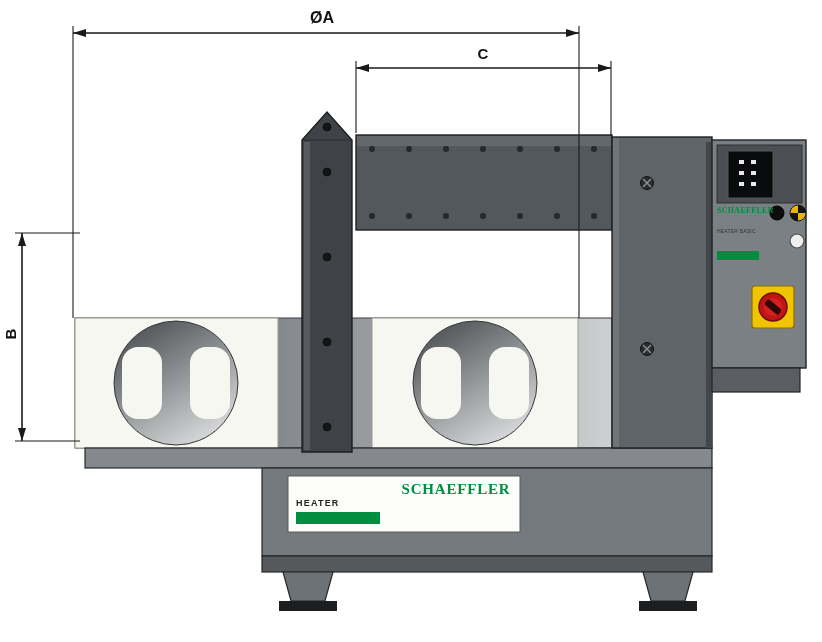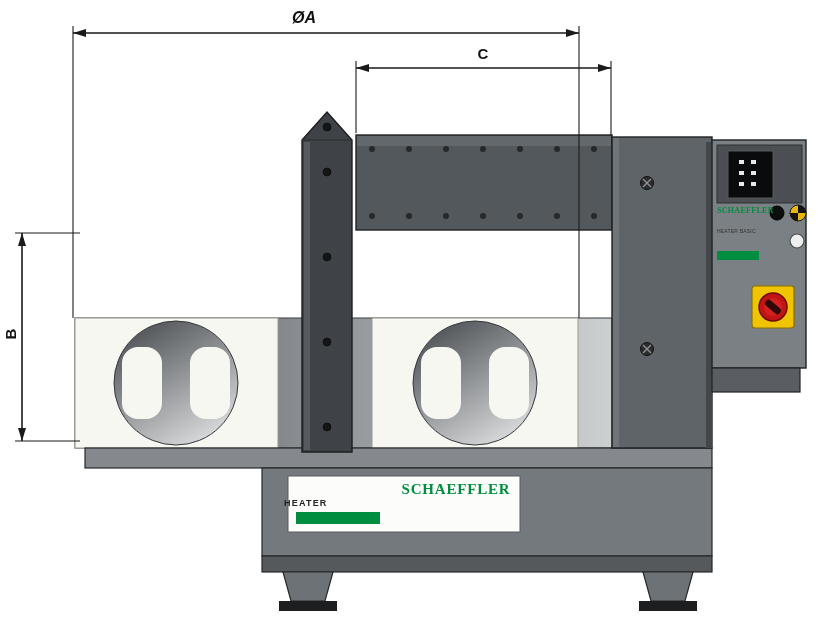--- a/index.html
+++ b/index.html
@@ -165,27 +165,27 @@
       <line x1="356" y1="68" x2="611" y2="68" stroke-width="1.6" marker-start="url(#arrStart)" marker-end="url(#arrEnd)"></line>
       <line x1="356" y1="61" x2="356" y2="133" stroke-width="1.1"></line>
       <line x1="611" y1="61" x2="611" y2="136" stroke-width="1.1"></line>
 
       <line x1="22" y1="233" x2="22" y2="441" stroke-width="1.6" marker-start="url(#arrStart)" marker-end="url(#arrEnd)"></line>
       <line x1="15" y1="233" x2="80" y2="233" stroke-width="1.1"></line>
       <line x1="15" y1="441" x2="80" y2="441" stroke-width="1.1"></line>
     </g>
   </svg>
 
-  <div class="label dim-label" style="left:292px;top:9px;width:60px;font-style:italic;">ØA</div>
+  <div class="label dim-label" style="left:292px;top:9px;width:60px;text-align:center;">ØA</div>
 
   <div class="label dim-label c" style="left:463px;top:45px;width:40px;text-align:center;">C</div>
 
   <div class="label dim-label b" style="left:-1px;top:324px;width:26px;height:20px;text-align:center;">B</div>
 
   <div class="label brand-base" style="left:398px;top:481px;width:116px;">SCHAEFFLER</div>
 
-  <div class="label product-base" style="left:284px;top:498px;">HEATER</div>
+  <div class="label product-base" style="left:296px;top:498px;">HEATER</div>
 
   <div class="label brand-panel" style="left:717px;top:206px;width:60px;">SCHAEFFLER</div>
 
   <div class="label model-panel" style="left:717px;top:228px;width:60px;">HEATER BASIC</div>
 
 </div>
 
 </body></html>

